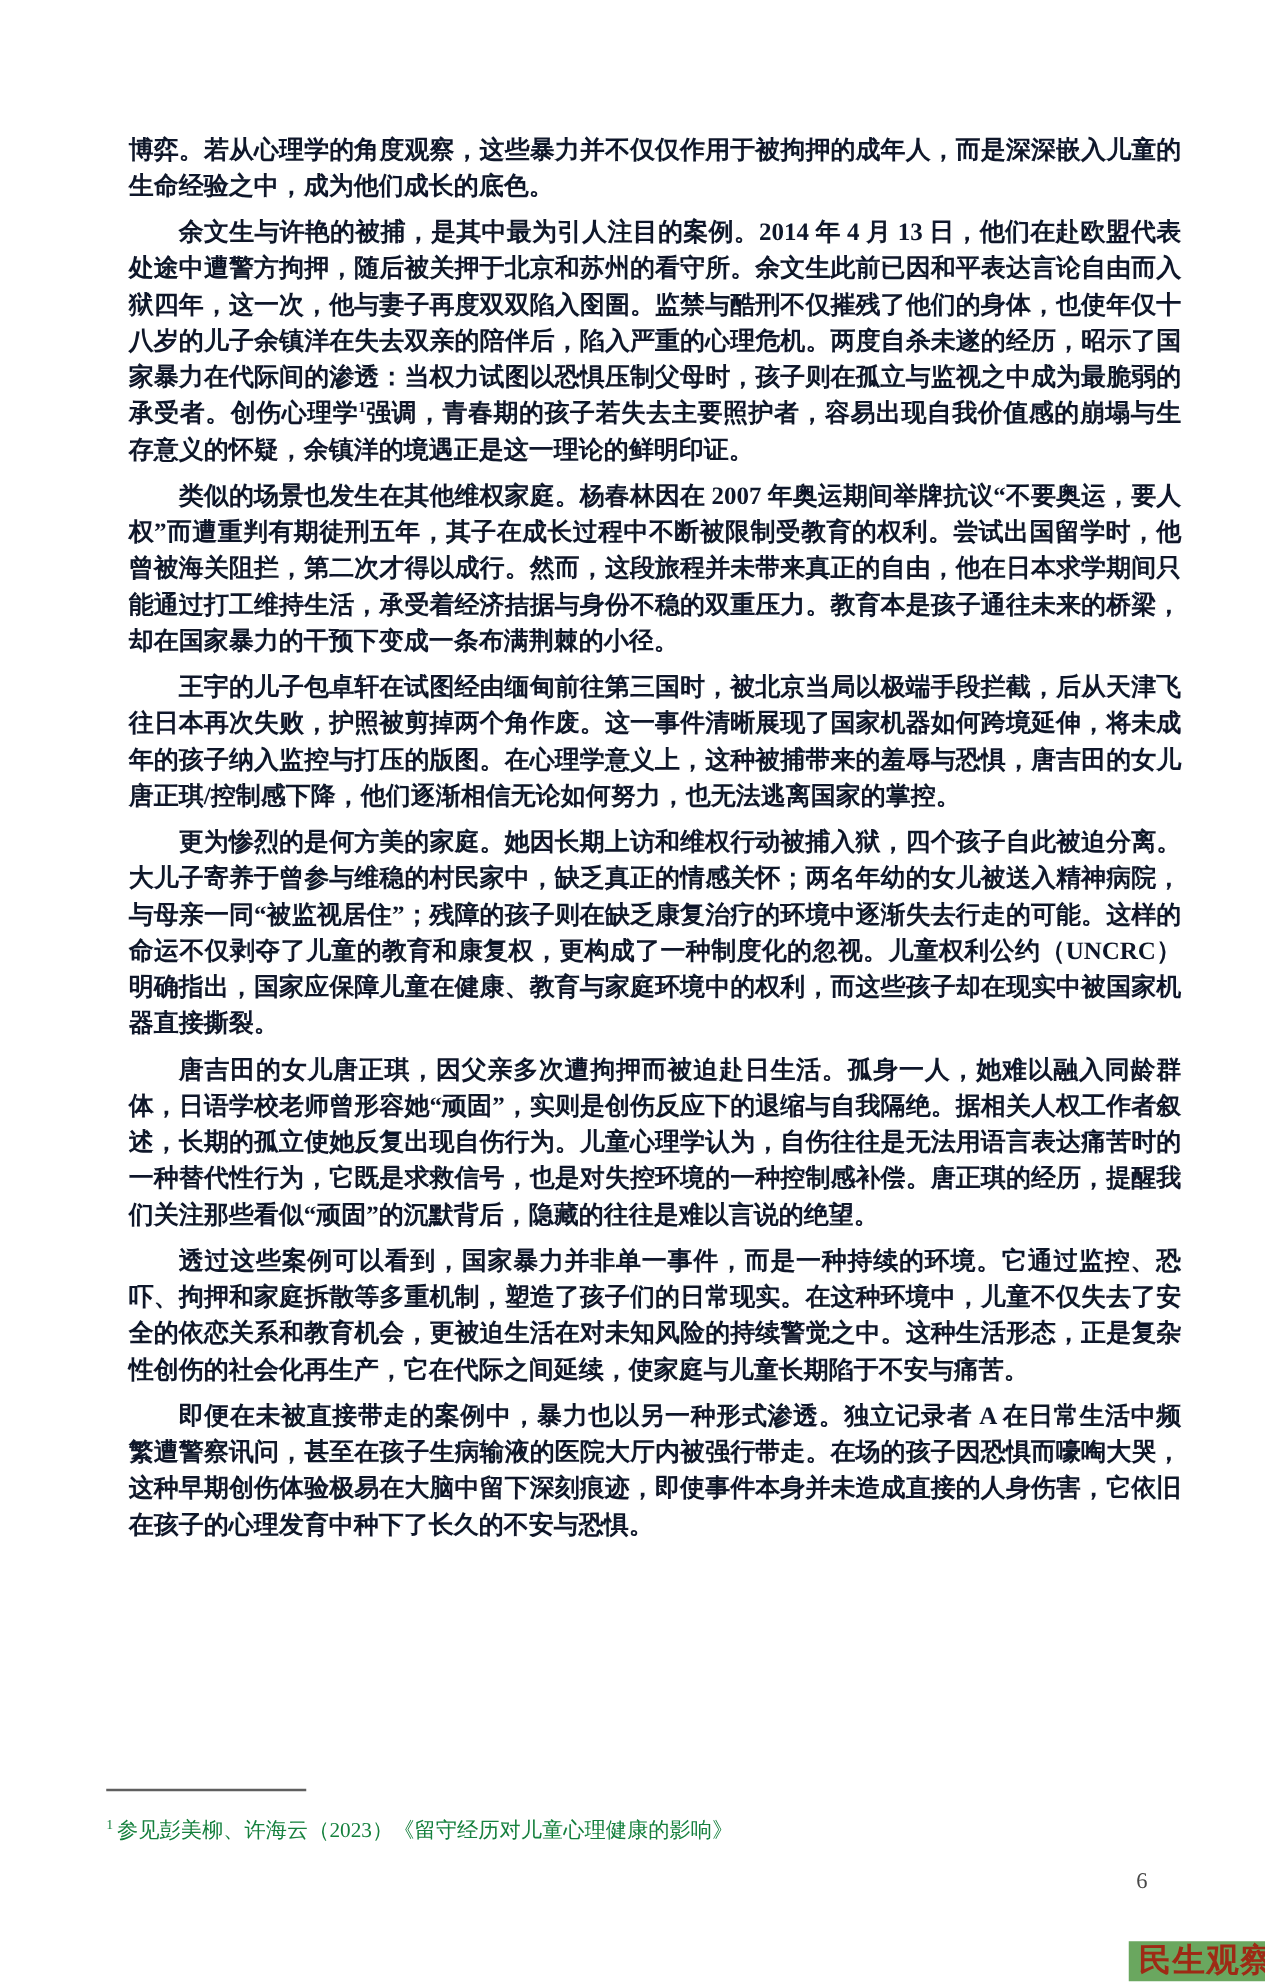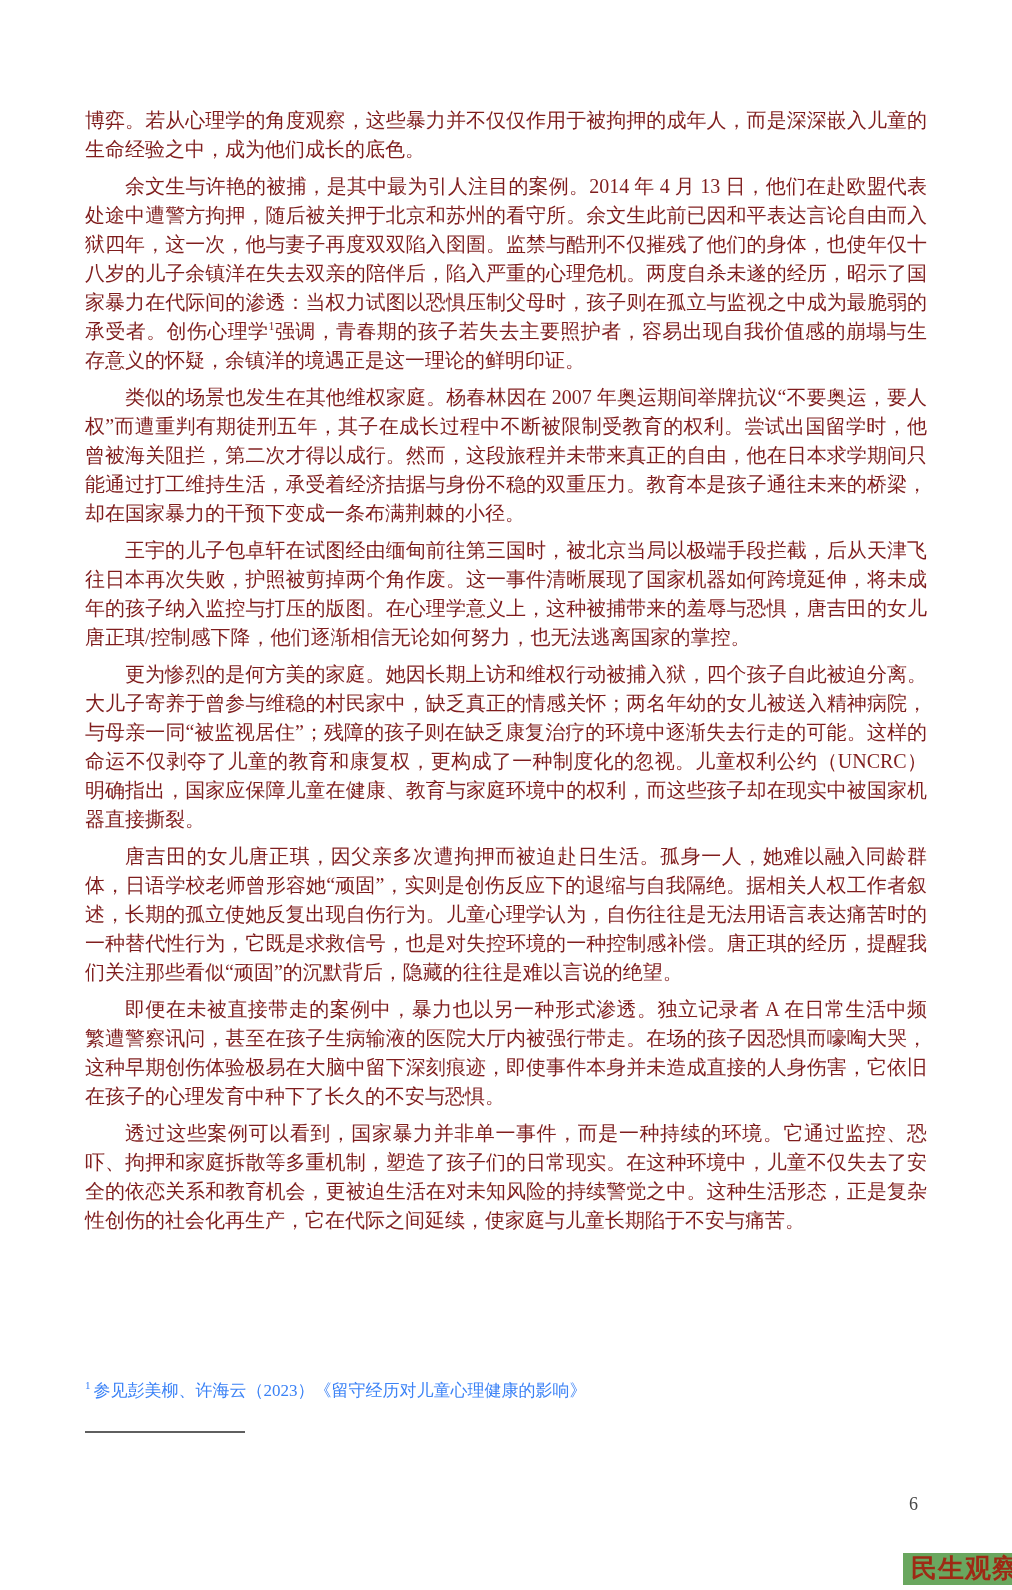--- a/index.html
+++ b/index.html
@@ -10,28 +10,29 @@
   .page {
     position: relative;
     width: 1012px;
     height: 1590px;
     background: #ffffff;
     overflow: hidden;
     font-family: "Liberation Serif", "DejaVu Serif", serif;
   }
   .body-text {
     position: absolute;
-    left: 85px;
+    left: 103px;
     top: 106px;
     width: 842px;
     font-size: 20px;
     line-height: 29px;
-    color: #7f1d1d;
+    color: #0f172a;
     text-align: justify;
     text-justify: inter-ideograph;
+    font-weight: bold;
   }
   .para {
     margin: 0 0 8px 0;
   }
   .para.indent {
     text-indent: 40px;
   }
   .para sup {
     font-size: 12px;
     line-height: 0;
@@ -41,26 +42,26 @@
     position: absolute;
     left: 85px;
     top: 1431px;
     width: 160px;
     height: 0;
     border-top: 2px solid #5f5f5f;
   }
   .footnote {
     position: absolute;
     left: 85px;
-    top: 1373px;
+    top: 1448px;
     width: 842px;
     margin: 0;
     font-size: 17px;
     line-height: 24px;
-    color: #3b82f6;
+    color: #15803d;
   }
   .footnote sup {
     font-size: 11px;
     margin-right: 3px;
   }
   .page-number {
     position: absolute;
     right: 94px;
     top: 1494px;
     font-size: 18px;
@@ -85,22 +86,22 @@
 
 <div class="page">
 
   <div class="body-text" id="paragraphs">
       <p class="para"><span>博弈。若从心理学的角度观察，这些暴力并不仅仅作用于被拘押的成年人，而是深深嵌入儿童的生命经验之中，成为他们成长的底色。</span></p>
       <p class="para indent"><span>余文生与许艳的被捕，是其中最为引人注目的案例。2014 年 4 月 13 日，他们在赴欧盟代表处途中遭警方拘押，随后被关押于北京和苏州的看守所。余文生此前已因和平表达言论自由而入狱四年，这一次，他与妻子再度双双陷入囹圄。监禁与酷刑不仅摧残了他们的身体，也使年仅十八岁的儿子余镇洋在失去双亲的陪伴后，陷入严重的心理危机。两度自杀未遂的经历，昭示了国家暴力在代际间的渗透：当权力试图以恐惧压制父母时，孩子则在孤立与监视之中成为最脆弱的承受者。创伤心理学</span><sup>1</sup><span>强调，青春期的孩子若失去主要照护者，容易出现自我价值感的崩塌与生存意义的怀疑，余镇洋的境遇正是这一理论的鲜明印证。</span></p>
       <p class="para indent"><span>类似的场景也发生在其他维权家庭。杨春林因在 2007 年奥运期间举牌抗议“不要奥运，要人权”而遭重判有期徒刑五年，其子在成长过程中不断被限制受教育的权利。尝试出国留学时，他曾被海关阻拦，第二次才得以成行。然而，这段旅程并未带来真正的自由，他在日本求学期间只能通过打工维持生活，承受着经济拮据与身份不稳的双重压力。教育本是孩子通往未来的桥梁，却在国家暴力的干预下变成一条布满荆棘的小径。</span></p>
       <p class="para indent"><span>王宇的儿子包卓轩在试图经由缅甸前往第三国时，被北京当局以极端手段拦截，后从天津飞往日本再次失败，护照被剪掉两个角作废。这一事件清晰展现了国家机器如何跨境延伸，将未成年的孩子纳入监控与打压的版图。在心理学意义上，这种被捕带来的羞辱与恐惧，唐吉田的女儿唐正琪/控制感下降，他们逐渐相信无论如何努力，也无法逃离国家的掌控。</span></p>
       <p class="para indent"><span>更为惨烈的是何方美的家庭。她因长期上访和维权行动被捕入狱，四个孩子自此被迫分离。大儿子寄养于曾参与维稳的村民家中，缺乏真正的情感关怀；两名年幼的女儿被送入精神病院，与母亲一同“被监视居住”；残障的孩子则在缺乏康复治疗的环境中逐渐失去行走的可能。这样的命运不仅剥夺了儿童的教育和康复权，更构成了一种制度化的忽视。儿童权利公约（UNCRC）明确指出，国家应保障儿童在健康、教育与家庭环境中的权利，而这些孩子却在现实中被国家机器直接撕裂。</span></p>
       <p class="para indent"><span>唐吉田的女儿唐正琪，因父亲多次遭拘押而被迫赴日生活。孤身一人，她难以融入同龄群体，日语学校老师曾形容她“顽固”，实则是创伤反应下的退缩与自我隔绝。据相关人权工作者叙述，长期的孤立使她反复出现自伤行为。儿童心理学认为，自伤往往是无法用语言表达痛苦时的一种替代性行为，它既是求救信号，也是对失控环境的一种控制感补偿。唐正琪的经历，提醒我们关注那些看似“顽固”的沉默背后，隐藏的往往是难以言说的绝望。</span></p>
+      <p class="para indent"><span>透过这些案例可以看到，国家暴力并非单一事件，而是一种持续的环境。它通过监控、恐吓、拘押和家庭拆散等多重机制，塑造了孩子们的日常现实。在这种环境中，儿童不仅失去了安全的依恋关系和教育机会，更被迫生活在对未知风险的持续警觉之中。这种生活形态，正是复杂性创伤的社会化再生产，它在代际之间延续，使家庭与儿童长期陷于不安与痛苦。</span></p>
       <p class="para indent"><span>即便在未被直接带走的案例中，暴力也以另一种形式渗透。独立记录者 A 在日常生活中频繁遭警察讯问，甚至在孩子生病输液的医院大厅内被强行带走。在场的孩子因恐惧而嚎啕大哭，这种早期创伤体验极易在大脑中留下深刻痕迹，即使事件本身并未造成直接的人身伤害，它依旧在孩子的心理发育中种下了长久的不安与恐惧。</span></p>
-      <p class="para indent"><span>透过这些案例可以看到，国家暴力并非单一事件，而是一种持续的环境。它通过监控、恐吓、拘押和家庭拆散等多重机制，塑造了孩子们的日常现实。在这种环境中，儿童不仅失去了安全的依恋关系和教育机会，更被迫生活在对未知风险的持续警觉之中。这种生活形态，正是复杂性创伤的社会化再生产，它在代际之间延续，使家庭与儿童长期陷于不安与痛苦。</span></p>
     </div>
 
   <div class="footnote-rule"></div>
 
   <p class="footnote">
     <sup>1</sup><span>参见彭美柳、许海云（2023）《留守经历对儿童心理健康的影响》</span>
   </p>
 
   <div class="page-number">6</div>
 

